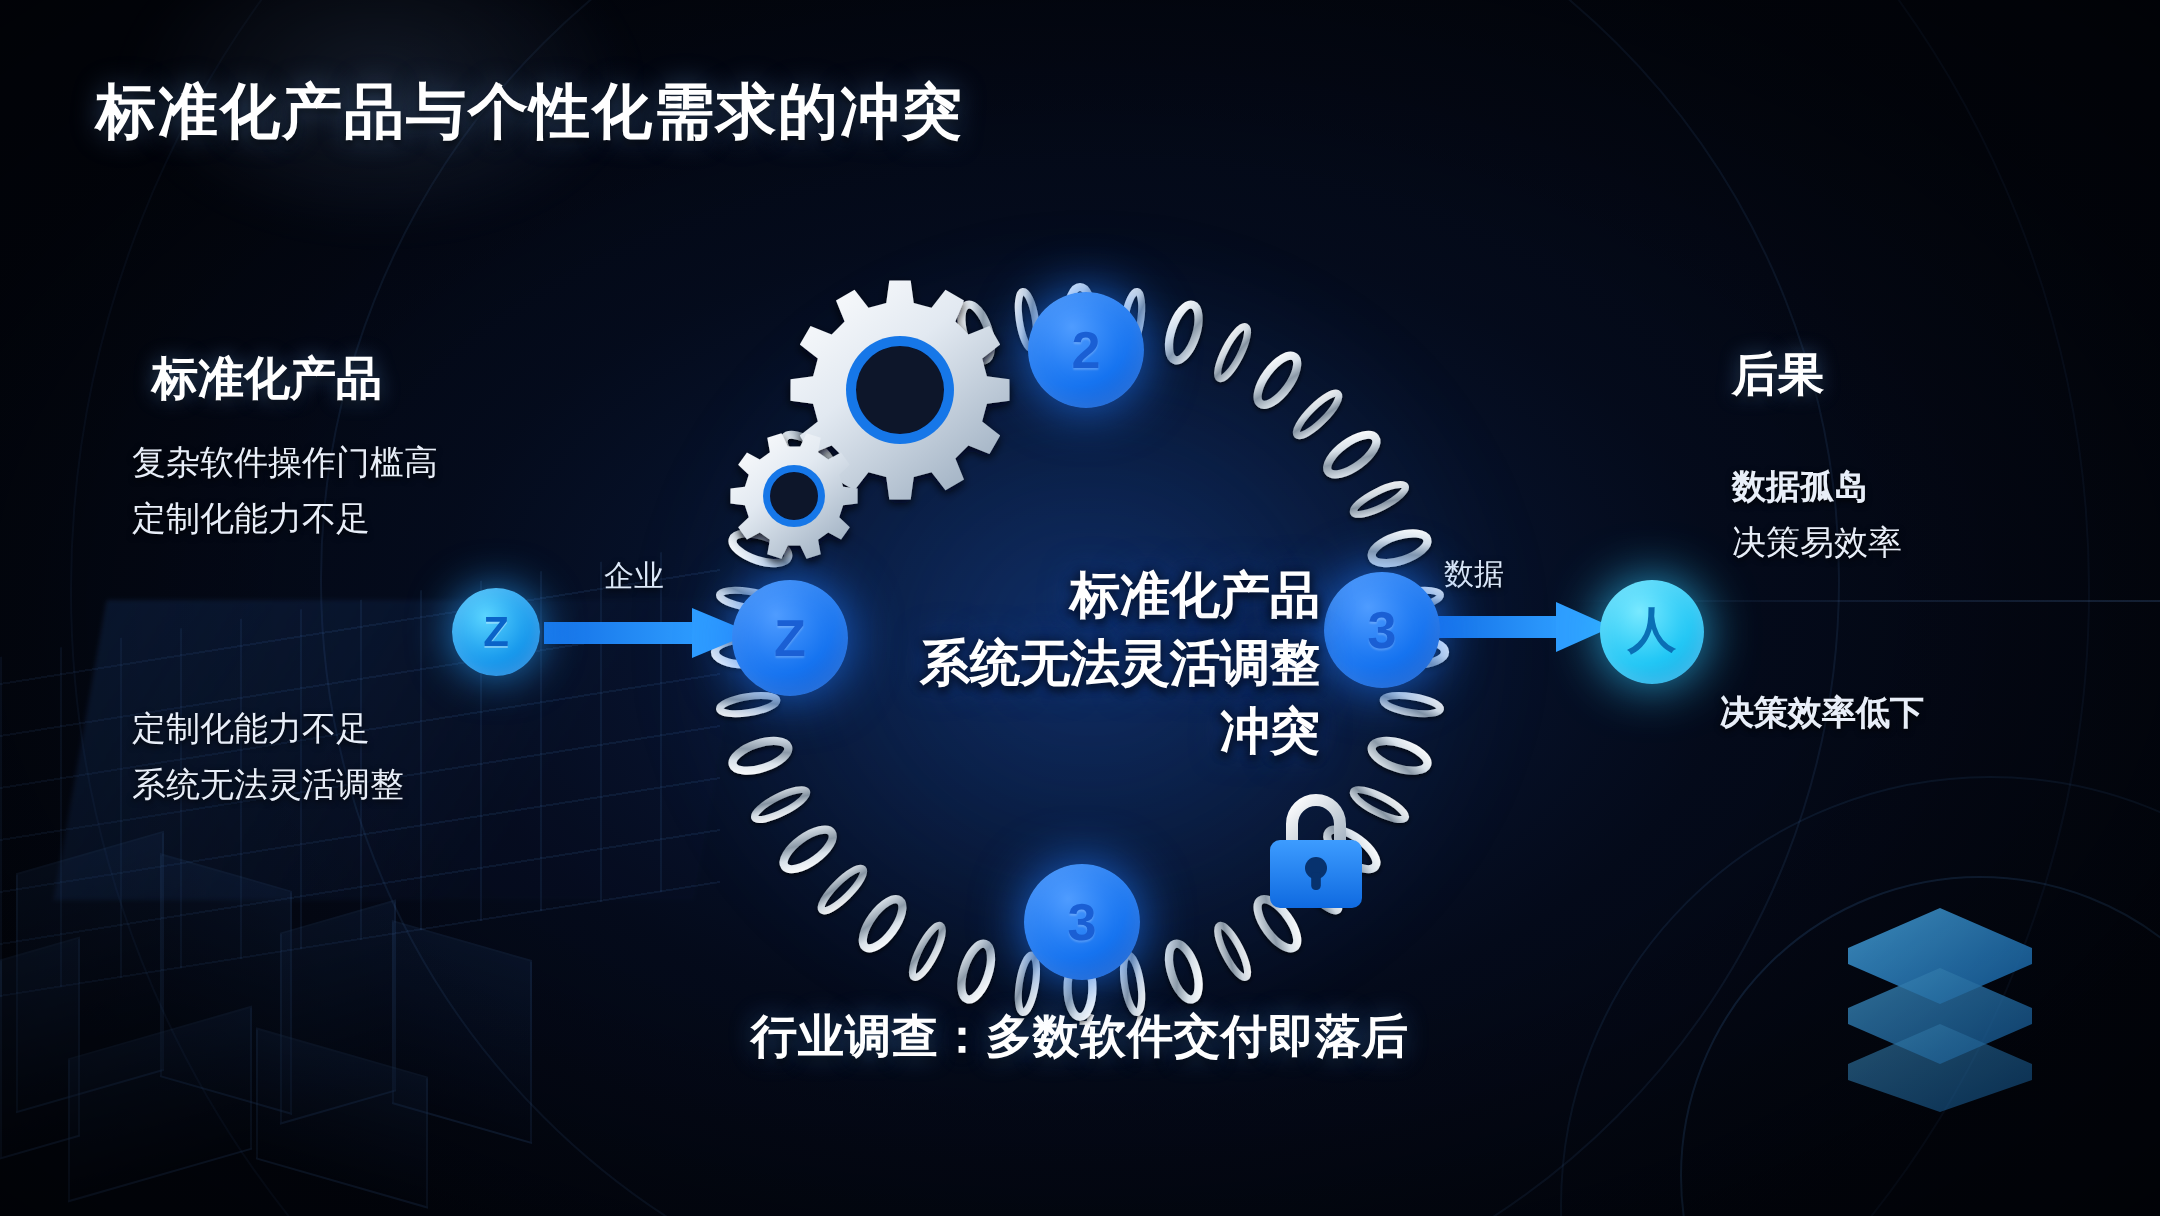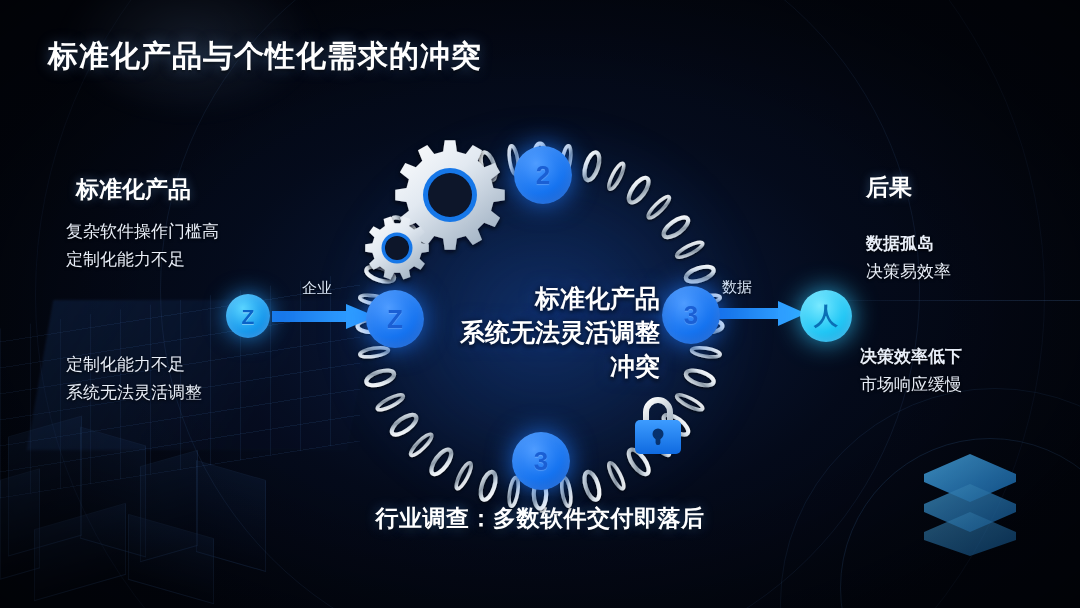--- a/index.html
+++ b/index.html
@@ -234,21 +234,20 @@
     <div class="subline">系统无法灵活调整</div>
   </div>
 
   <div id="right-head">后果</div>
   <div id="right-sub">
     <div class="subline b">数据孤岛</div>
     <div class="subline">决策易效率</div>
   </div>
   <div id="right-sub2">
     <div class="subline b">决策效率低下</div>
-    <div class="subline">市场响应缓慢</div>
   </div>
 
   <svg id="chain-wrap" viewBox="0 0 400 390">
     <defs>
       <linearGradient id="lk" x1="0" y1="0" x2="1" y2="1">
         <stop offset="0" stop-color="#ffffff"></stop>
         <stop offset=".35" stop-color="#d9e2ea"></stop>
         <stop offset=".62" stop-color="#8c9aa8"></stop>
         <stop offset="1" stop-color="#e6edf3"></stop>
       </linearGradient>

